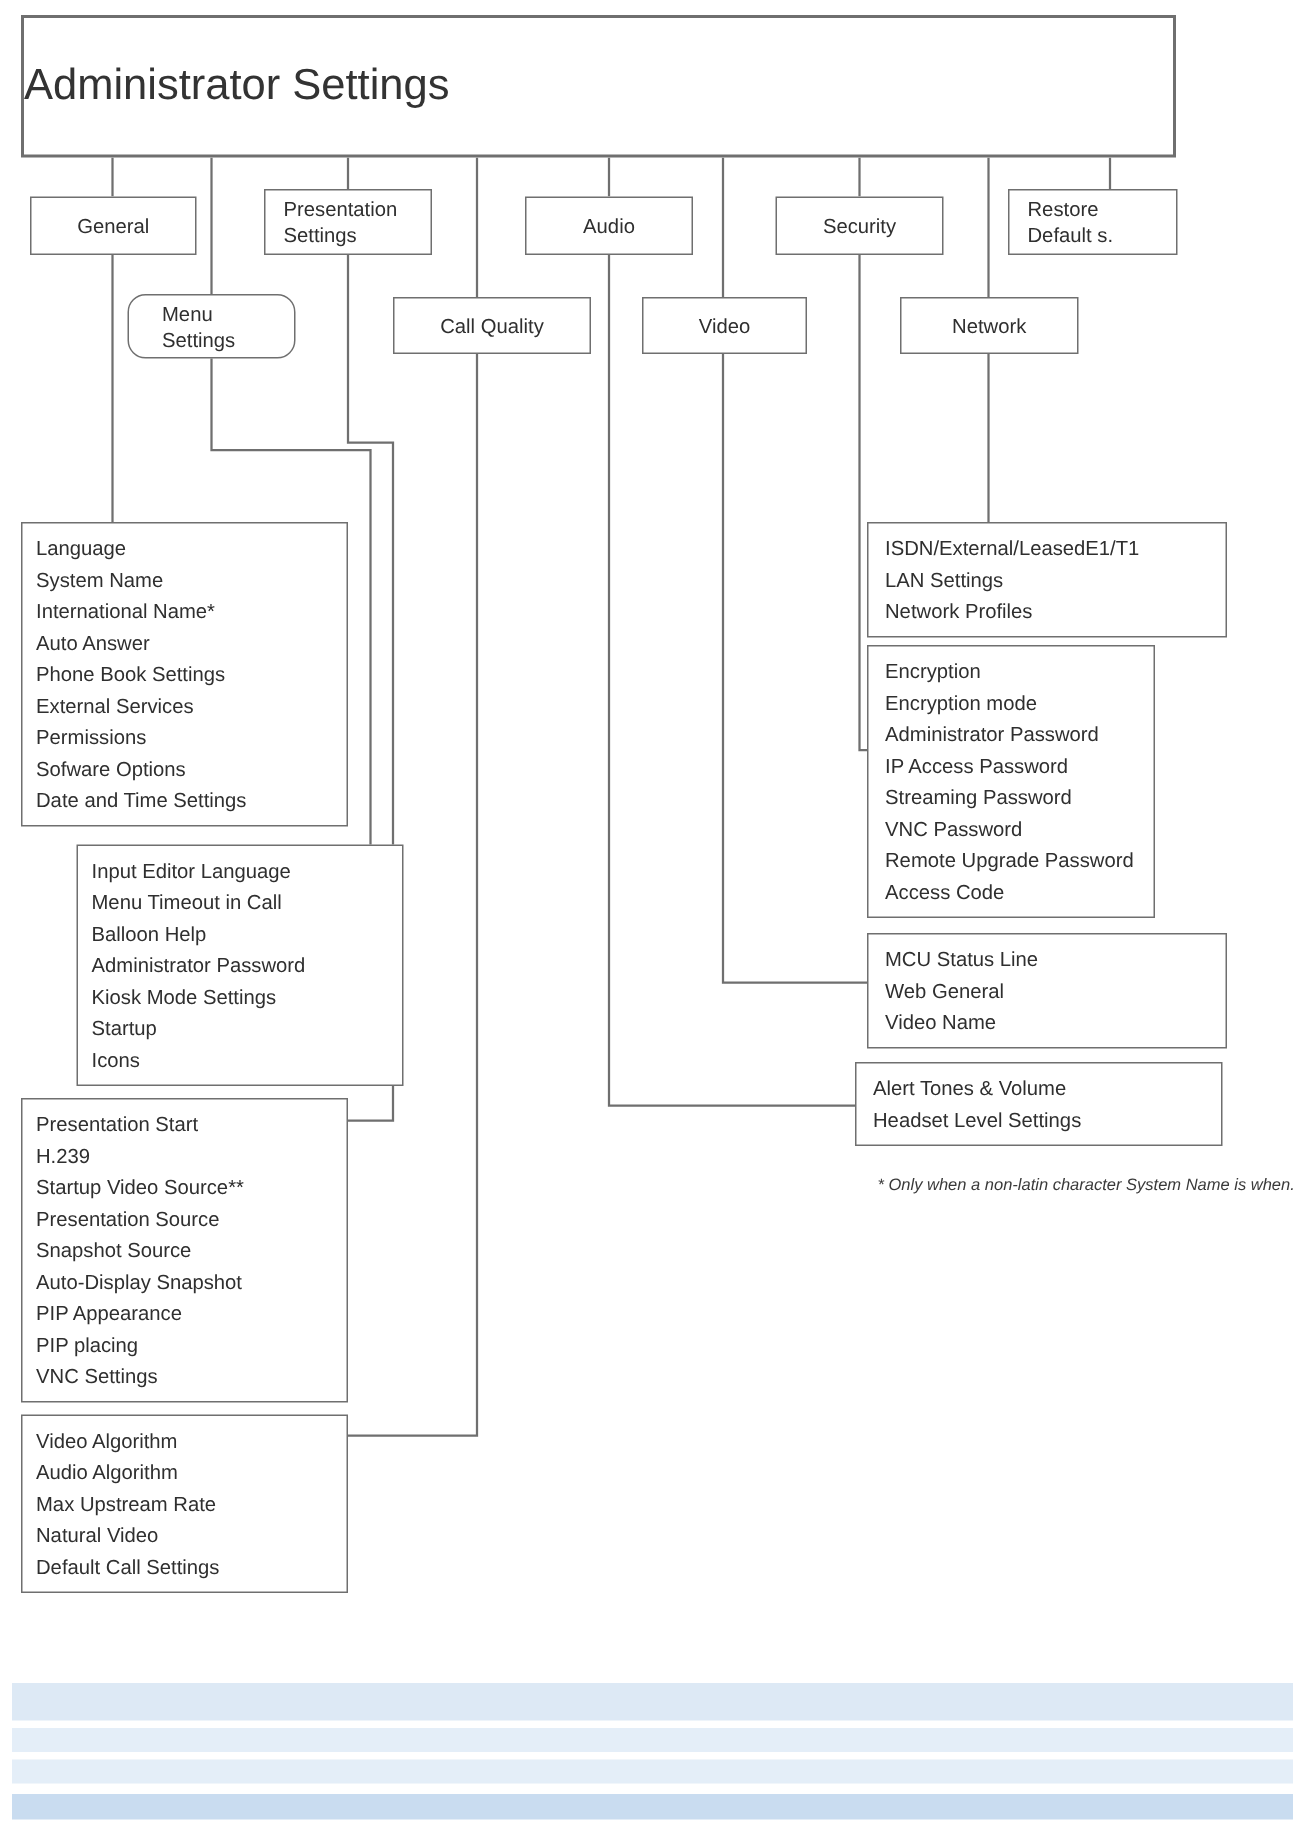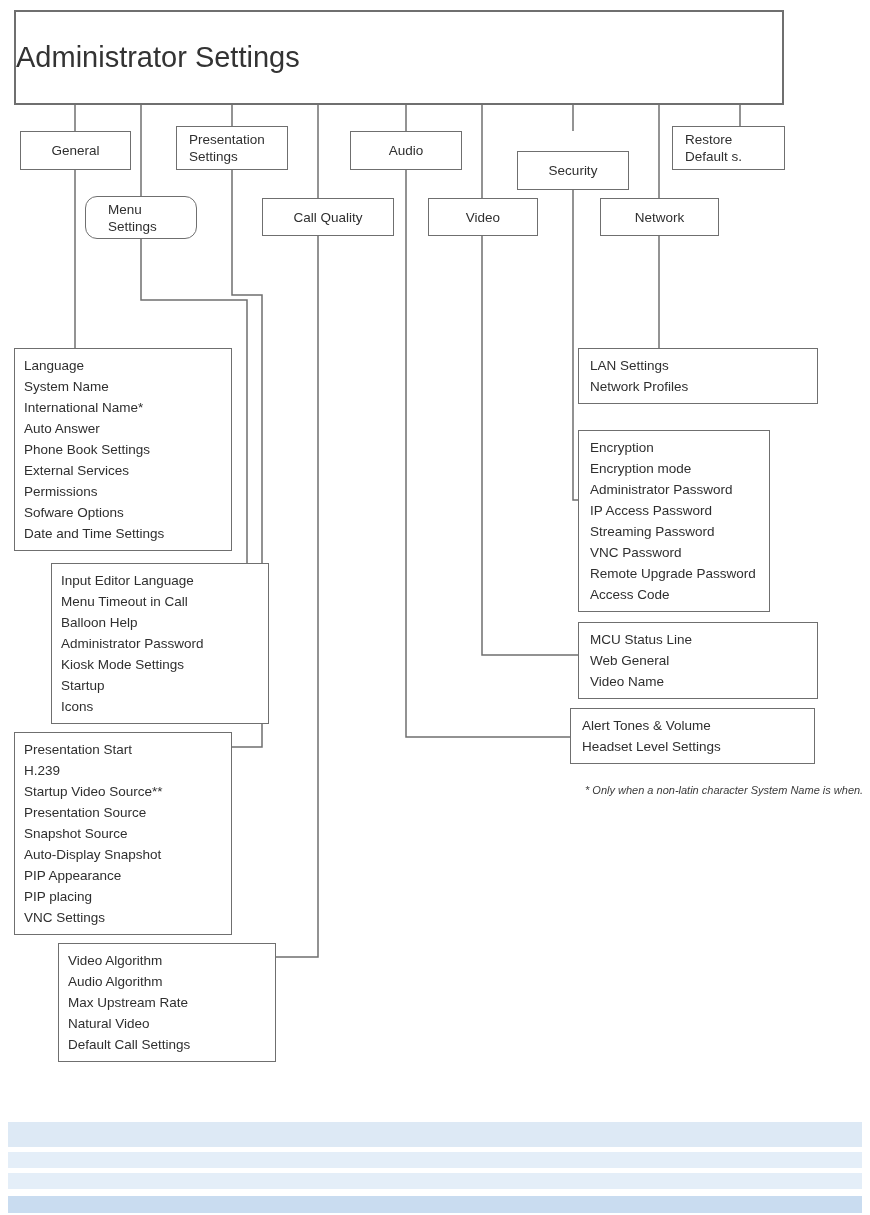--- a/index.html
+++ b/index.html
@@ -96,21 +96,21 @@
     <span>Administrator Settings</span>
   </div>
 
   <div class="box node center" style="left:20px; top:131px; width:111px; height:39px;">General</div>
 
   <div class="box node multiline" style="left:176px; top:126px; width:112px; height:44px;">Presentation
 Settings</div>
 
   <div class="box node center" style="left:350px; top:131px; width:112px; height:39px;">Audio</div>
 
-  <div class="box node center" style="left:517px; top:131px; width:112px; height:39px;margin-top:20px;">Security</div>
+  <div class="box node center" style="left:517px; top:131px; width:112px; height:39px;">Security</div>
 
   <div class="box node multiline" style="left:672px; top:126px; width:113px; height:44px;">Restore
 Default s.</div>
 
   <div class="box node multiline indent" style="left:85px; top:196px; width:112px; height:43px;">Menu
 Settings</div>
 
   <div class="box node center" style="left:262px; top:198px; width:132px; height:38px;">Call Quality</div>
 
   <div class="box node center" style="left:428px; top:198px; width:110px; height:38px;">Video</div>
@@ -144,29 +144,30 @@
       <div class="list-item">H.239</div>
       <div class="list-item">Startup Video Source**</div>
       <div class="list-item">Presentation Source</div>
       <div class="list-item">Snapshot Source</div>
       <div class="list-item">Auto-Display Snapshot</div>
       <div class="list-item">PIP Appearance</div>
       <div class="list-item">PIP placing</div>
       <div class="list-item">VNC Settings</div>
     </div>
 
-  <div class="box panel" style="left:14px; top:943px; width:218px;margin-left:44px;">
+  <div class="box panel" style="left:14px; top:943px; width:218px;">
       <div class="list-item">Video Algorithm</div>
       <div class="list-item">Audio Algorithm</div>
       <div class="list-item">Max Upstream Rate</div>
       <div class="list-item">Natural Video</div>
       <div class="list-item">Default Call Settings</div>
     </div>
 
   <div class="box panel rightcol" style="left:578px; top:348px; width:240px;">
+      <div class="list-item">ISDN/External/LeasedE1/T1</div>
       <div class="list-item">LAN Settings</div>
       <div class="list-item">Network Profiles</div>
     </div>
 
   <div class="box panel rightcol" style="left:578px; top:430px; width:192px;">
       <div class="list-item">Encryption</div>
       <div class="list-item">Encryption mode</div>
       <div class="list-item">Administrator Password</div>
       <div class="list-item">IP Access Password</div>
       <div class="list-item">Streaming Password</div>

